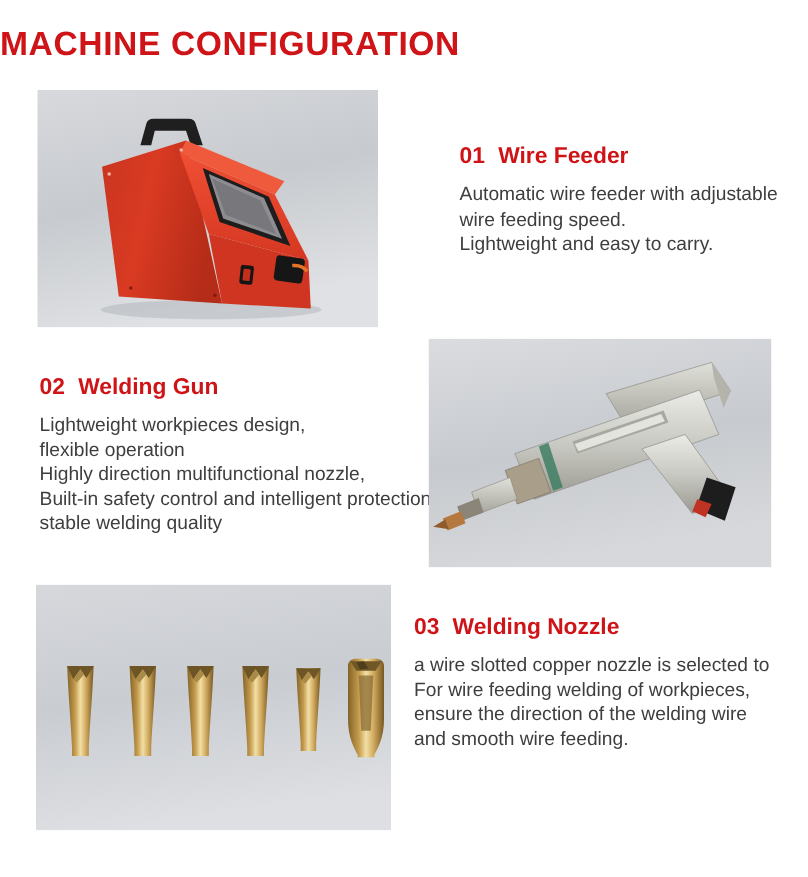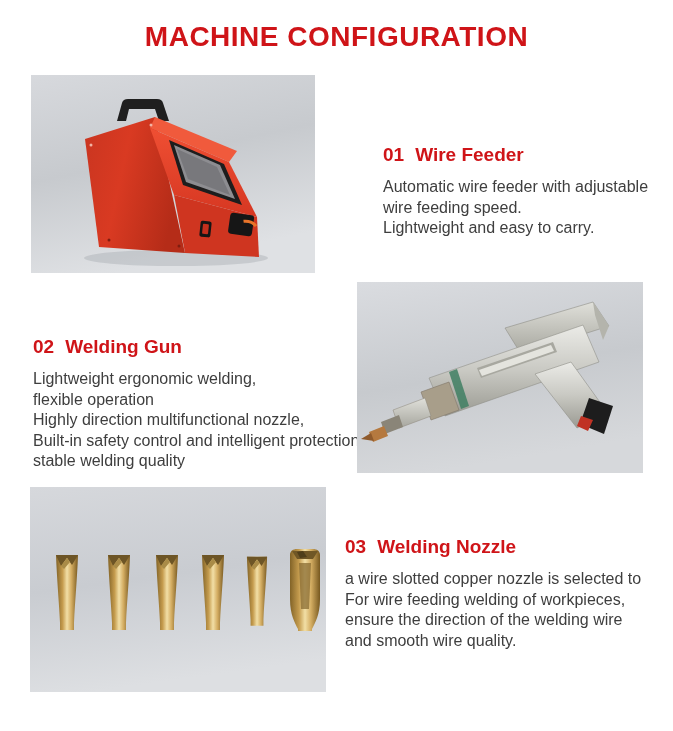--- a/index.html
+++ b/index.html
@@ -5,34 +5,34 @@
   html,body { margin:0; padding:0; background:#ffffff; }
   .page {
     position:relative;
     width:673px; height:731px;
     background:#ffffff;
     font-family:"Liberation Sans", sans-serif;
     overflow:hidden;
   }
   .title {
     position:absolute; left:0; top:22px; width:673px;
-    margin:0; text-align:center;
+    margin:0; text-align:left;
     font-size:28px; font-weight:bold; letter-spacing:0.5px;
     color:var(--accent-red, #cf1418);
     line-height:30px;
   }
   .photo {
     position:absolute; overflow:hidden;
   }
   .photo svg { display:block; width:100%; height:100%; }
   .photo-1 { left:31px;  top:75px;  width:284px; height:198px; }
   .photo-2 { left:357px; top:282px; width:286px; height:191px; }
   .photo-3 { left:30px;  top:487px; width:296px; height:205px; }
 
-  .text-block { position:absolute;margin-top:24px; }
+  .text-block { position:absolute; }
   .tb-1 { left:383px; top:119px; width:278px; }
   .tb-2 { left:33px;  top:311px; width:330px; }
   .tb-3 { left:345px; top:511px; width:315px; }
 
   .sec-heading {
     margin:0; font-size:19px; font-weight:bold; line-height:24px;
     color:var(--accent-red, #cf1418);
   }
   .sec-heading .num { margin-right:11px; }
   .sec-lines { margin-top:10px; font-size:16px; color:var(--body-text, #3e3e3e); }
@@ -97,21 +97,21 @@
       <span class="line">wire feeding speed.</span>
       <span class="line">Lightweight and easy to carry.</span>
     </div>
   </div>
 
   <div class="text-block tb-2">
     <h2 class="sec-heading">
       <span class="num">02</span><span>Welding Gun</span>
     </h2>
     <div class="sec-lines">
-      <span class="line">Lightweight ergonomic welding,</span>
+      <span class="line">Lightweight workpieces design,</span>
       <span class="line">flexible operation</span>
       <span class="line">Highly direction multifunctional nozzle,</span>
       <span class="line">Built-in safety control and intelligent protection</span>
       <span class="line">stable welding quality</span>
     </div>
   </div>
 
   <div class="photo photo-2">
     <svg viewBox="0 0 286 191">
       <defs>
@@ -185,17 +185,17 @@
   </div>
 
   <div class="text-block tb-3">
     <h2 class="sec-heading">
       <span class="num">03</span><span>Welding Nozzle</span>
     </h2>
     <div class="sec-lines">
       <span class="line">a wire slotted copper nozzle is selected to</span>
       <span class="line">For wire feeding welding of workpieces,</span>
       <span class="line">ensure the direction of the welding wire</span>
-      <span class="line">and smooth wire quality.</span>
+      <span class="line">and smooth wire feeding.</span>
     </div>
   </div>
 
 </div>
 
 </body></html>

